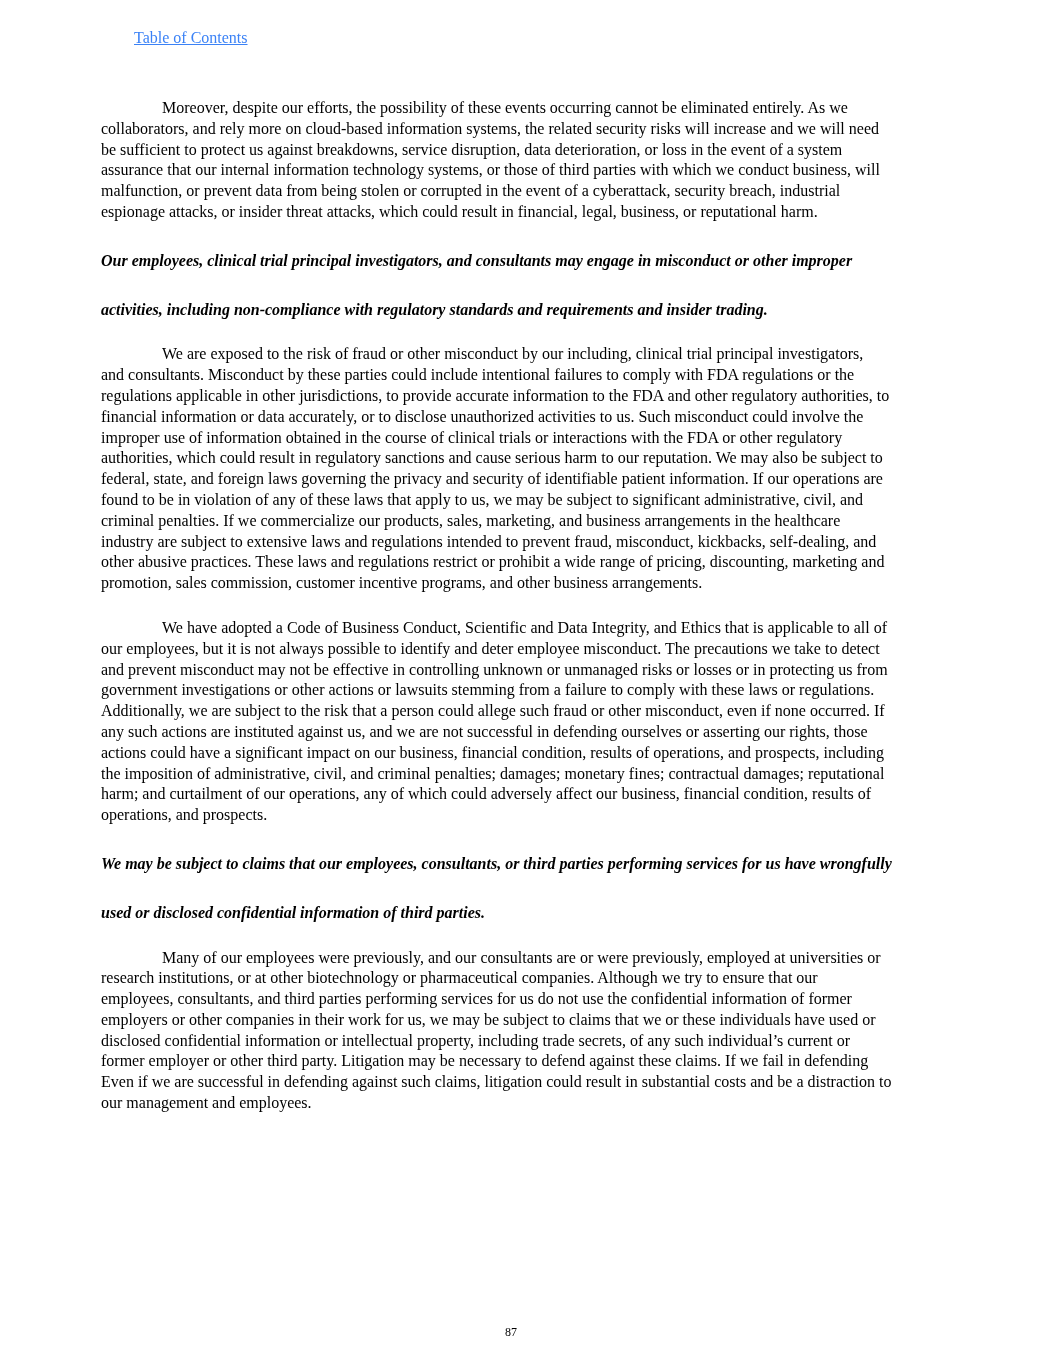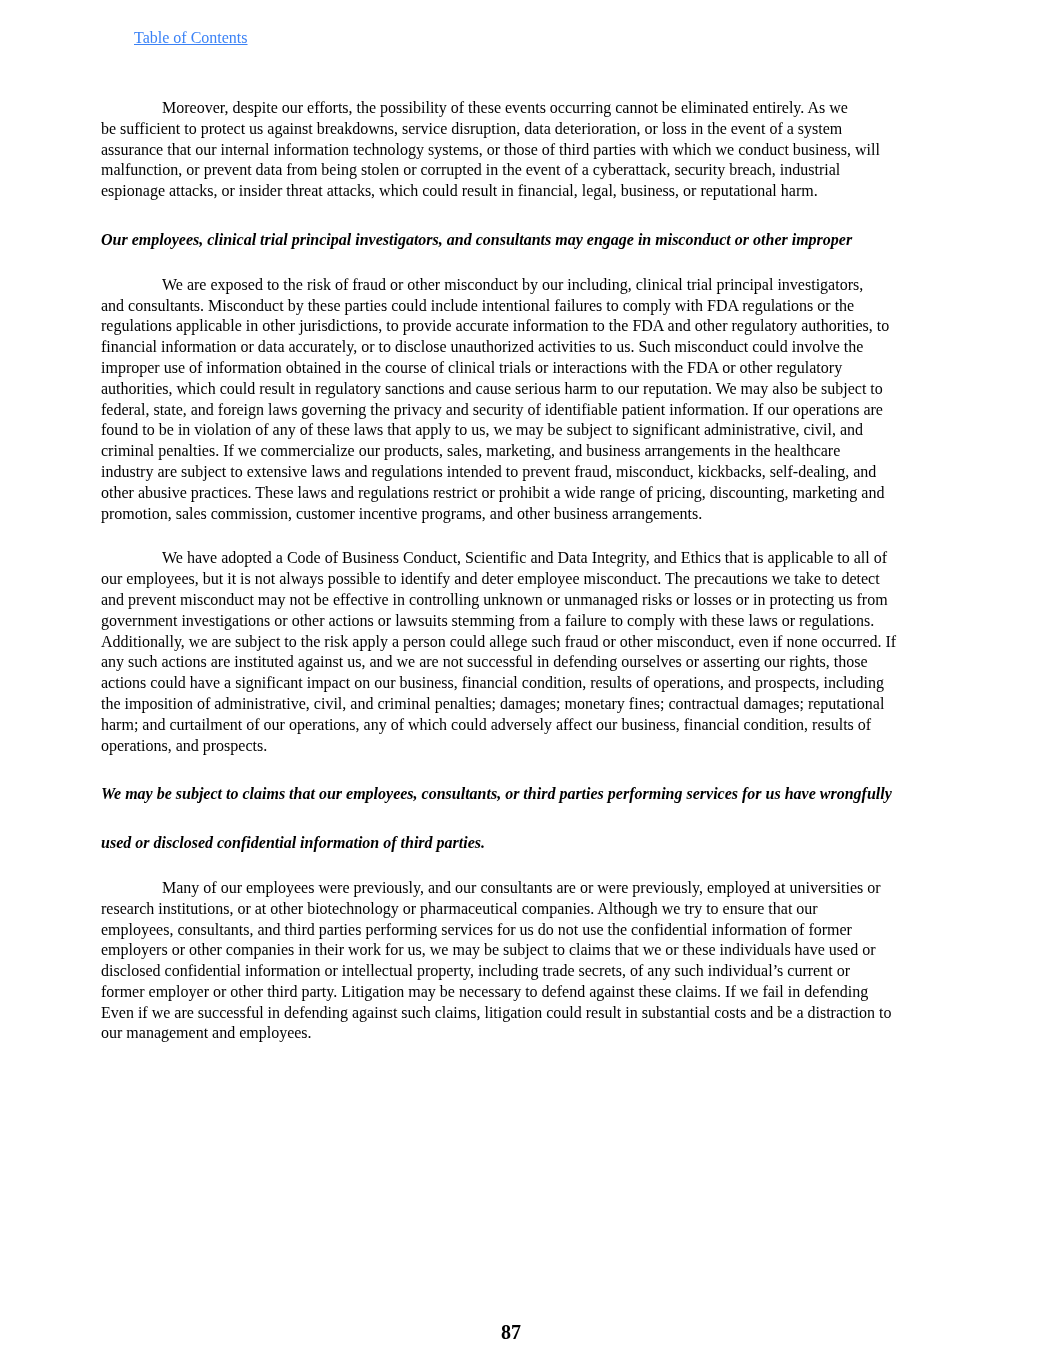--- a/index.html
+++ b/index.html
@@ -63,43 +63,44 @@
     .heading .line {
       display: block;
       margin-top: 28px;
     }
     .page-number {
       position: absolute;
       left: 0;
       width: 1022px;
       top: 1322px;
       text-align: center;
-      font-size: 20px;
+      font-size: 12px;
       line-height: 20px;
-      font-weight: bold;
     }
   </style>
 </head>
 <body>
 
 <div class="page">
   <a class="toc-link">Table of Contents</a>
 
   <div class="content">
 
     <p class="para">
         <span class="line first">Moreover, despite our efforts, the possibility of these events occurring cannot be eliminated entirely. As we</span>
+        <span class="line">collaborators, and rely more on cloud-based information systems, the related security risks will increase and we will need</span>
         <span class="line">be sufficient to protect us against breakdowns, service disruption, data deterioration, or loss in the event of a system</span>
         <span class="line">assurance that our internal information technology systems, or those of third parties with which we conduct business, will</span>
         <span class="line">malfunction, or prevent data from being stolen or corrupted in the event of a cyberattack, security breach, industrial</span>
         <span class="line">espionage attacks, or insider threat attacks, which could result in financial, legal, business, or reputational harm.</span>
       </p>
 
     <p class="heading">
         <span class="line">Our employees, clinical trial principal investigators, and consultants may engage in misconduct or other improper</span>
+        <span class="line">activities, including non-compliance with regulatory standards and requirements and insider trading.</span>
       </p>
 
     <p class="para">
         <span class="line first">We are exposed to the risk of fraud or other misconduct by our including, clinical trial principal investigators,</span>
         <span class="line">and consultants. Misconduct by these parties could include intentional failures to comply with FDA regulations or the</span>
         <span class="line">regulations applicable in other jurisdictions, to provide accurate information to the FDA and other regulatory authorities, to</span>
         <span class="line">financial information or data accurately, or to disclose unauthorized activities to us. Such misconduct could involve the</span>
         <span class="line">improper use of information obtained in the course of clinical trials or interactions with the FDA or other regulatory</span>
         <span class="line">authorities, which could result in regulatory sanctions and cause serious harm to our reputation. We may also be subject to</span>
         <span class="line">federal, state, and foreign laws governing the privacy and security of identifiable patient information. If our operations are</span>
@@ -108,21 +109,21 @@
         <span class="line">industry are subject to extensive laws and regulations intended to prevent fraud, misconduct, kickbacks, self-dealing, and</span>
         <span class="line">other abusive practices. These laws and regulations restrict or prohibit a wide range of pricing, discounting, marketing and</span>
         <span class="line">promotion, sales commission, customer incentive programs, and other business arrangements.</span>
       </p>
 
     <p class="para">
         <span class="line first">We have adopted a Code of Business Conduct, Scientific and Data Integrity, and Ethics that is applicable to all of</span>
         <span class="line">our employees, but it is not always possible to identify and deter employee misconduct. The precautions we take to detect</span>
         <span class="line">and prevent misconduct may not be effective in controlling unknown or unmanaged risks or losses or in protecting us from</span>
         <span class="line">government investigations or other actions or lawsuits stemming from a failure to comply with these laws or regulations.</span>
-        <span class="line">Additionally, we are subject to the risk apply a person could allege such fraud or other misconduct, even if none occurred. If</span>
+        <span class="line">Additionally, we are subject to the risk that a person could allege such fraud or other misconduct, even if none occurred. If</span>
         <span class="line">any such actions are instituted against us, and we are not successful in defending ourselves or asserting our rights, those</span>
         <span class="line">actions could have a significant impact on our business, financial condition, results of operations, and prospects, including</span>
         <span class="line">the imposition of administrative, civil, and criminal penalties; damages; monetary fines; contractual damages; reputational</span>
         <span class="line">harm; and curtailment of our operations, any of which could adversely affect our business, financial condition, results of</span>
         <span class="line">operations, and prospects.</span>
       </p>
 
     <p class="heading">
         <span class="line">We may be subject to claims that our employees, consultants, or third parties performing services for us have wrongfully</span>
         <span class="line">used or disclosed confidential information of third parties.</span>

